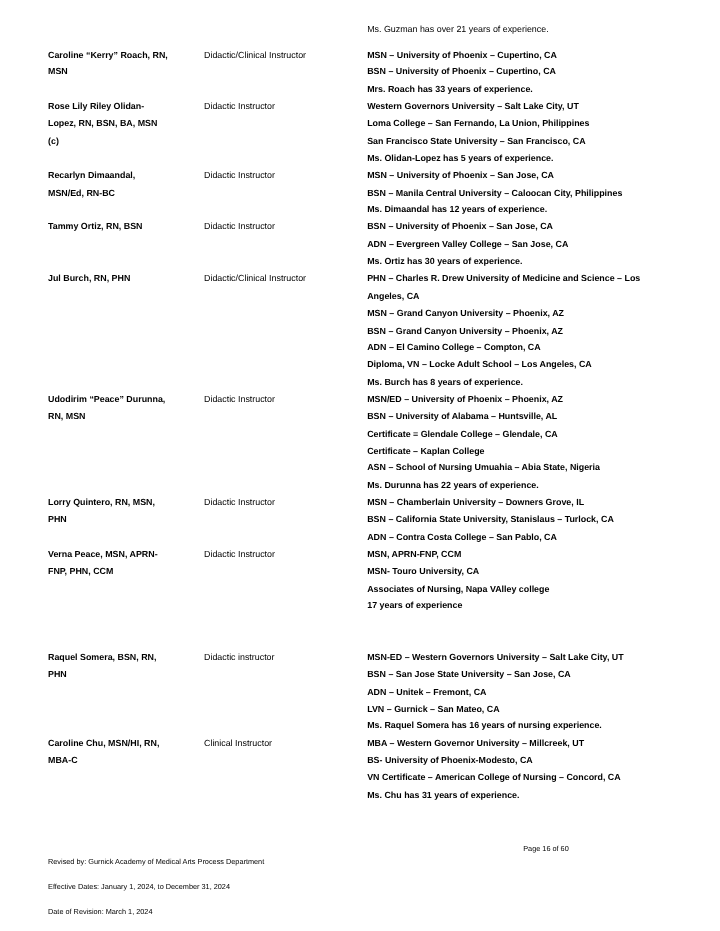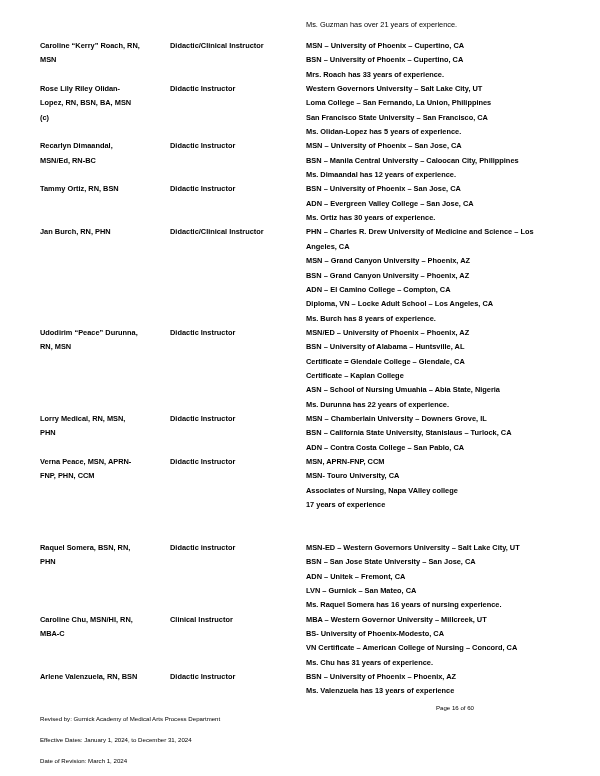--- a/index.html
+++ b/index.html
@@ -38,21 +38,21 @@
     font-size: 7.4px;
     line-height: 14.35px;
   }
   .col-name {
     width: 130px;
     font-weight: bold;
     padding-right: 6px;
   }
   .col-role {
     width: 136px;
-    font-weight: bold;
+    font-weight: normal;
     padding-right: 6px;
   }
   .col-cred {
     width: 258px;
     font-weight: bold;
   }
   .cred-line, .name-line, .role-line {
     display: block;
     white-space: normal;
   }
@@ -152,21 +152,21 @@
             <span class="role-line">Didactic Instructor</span>
           </td>
           <td class="col-cred">
             <span class="cred-line">BSN – University of Phoenix – San Jose, CA</span>
             <span class="cred-line">ADN – Evergreen Valley College – San Jose, CA</span>
             <span class="cred-line">Ms. Ortiz has 30 years of experience.</span>
           </td>
         </tr>
         <tr>
           <td class="col-name">
-            <span class="name-line">Jan Burch, RN, PHN</span>
+            <span class="name-line">Jul Burch, RN, PHN</span>
           </td>
           <td class="col-role">
             <span class="role-line">Didactic/Clinical Instructor</span>
           </td>
           <td class="col-cred">
             <span class="cred-line">PHN – Charles R. Drew University of Medicine and Science – Los</span>
             <span class="cred-line">Angeles, CA</span>
             <span class="cred-line">MSN – Grand Canyon University – Phoenix, AZ</span>
             <span class="cred-line">BSN – Grand Canyon University – Phoenix, AZ</span>
             <span class="cred-line">ADN – El Camino College – Compton, CA</span>
@@ -186,21 +186,21 @@
             <span class="cred-line">MSN/ED – University of Phoenix – Phoenix, AZ</span>
             <span class="cred-line">BSN – University of Alabama – Huntsville, AL</span>
             <span class="cred-line">Certificate = Glendale College – Glendale, CA</span>
             <span class="cred-line">Certificate – Kaplan College</span>
             <span class="cred-line">ASN – School of Nursing Umuahia – Abia State, Nigeria</span>
             <span class="cred-line">Ms. Durunna has 22 years of experience.</span>
           </td>
         </tr>
         <tr>
           <td class="col-name">
-            <span class="name-line">Lorry Medical, RN, MSN,</span>
+            <span class="name-line">Lorry Quintero, RN, MSN,</span>
             <span class="name-line">PHN</span>
           </td>
           <td class="col-role">
             <span class="role-line">Didactic Instructor</span>
           </td>
           <td class="col-cred">
             <span class="cred-line">MSN – Chamberlain University – Downers Grove, IL</span>
             <span class="cred-line">BSN – California State University, Stanislaus – Turlock, CA</span>
             <span class="cred-line">ADN – Contra Costa College – San Pablo, CA</span>
           </td>
@@ -244,32 +244,20 @@
             <span class="name-line">MBA-C</span>
           </td>
           <td class="col-role">
             <span class="role-line">Clinical Instructor</span>
           </td>
           <td class="col-cred">
             <span class="cred-line">MBA – Western Governor University – Millcreek, UT</span>
             <span class="cred-line">BS- University of Phoenix-Modesto, CA</span>
             <span class="cred-line">VN Certificate – American College of Nursing – Concord, CA</span>
             <span class="cred-line">Ms. Chu has 31 years of experience.</span>
-          </td>
-        </tr>
-        <tr>
-          <td class="col-name">
-            <span class="name-line">Arlene Valenzuela, RN, BSN</span>
-          </td>
-          <td class="col-role">
-            <span class="role-line">Didactic Instructor</span>
-          </td>
-          <td class="col-cred">
-            <span class="cred-line">BSN – University of Phoenix – Phoenix, AZ</span>
-            <span class="cred-line">Ms. Valenzuela has 13 years of experience</span>
           </td>
         </tr>
       </tbody>
   </table>
 
   <div class="footer">
     <div class="footer-left">
       <span>Revised by: Gurnick Academy of Medical Arts Process Department</span>
       <span>Effective Dates: January 1, 2024, to December 31, 2024</span>
       <span>Date of Revision: March 1, 2024</span>

